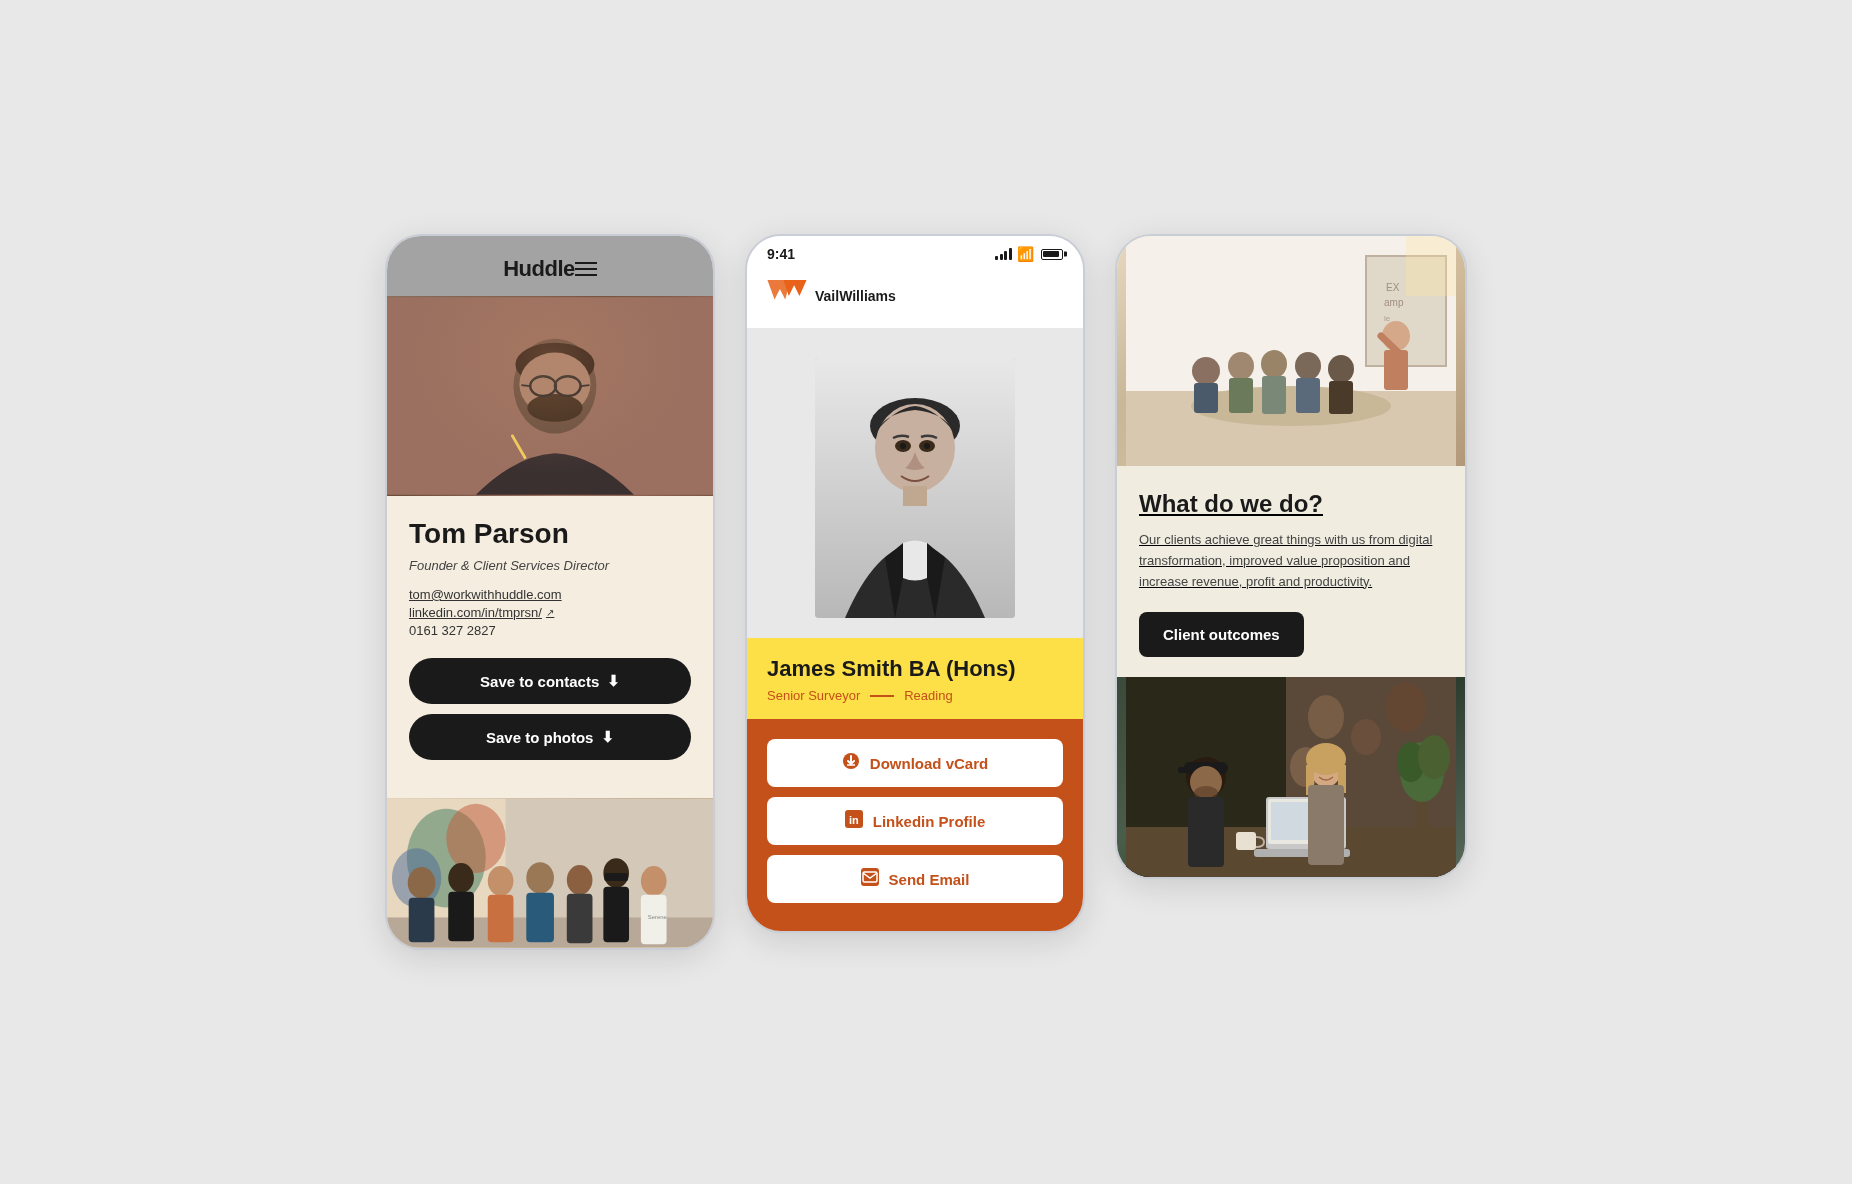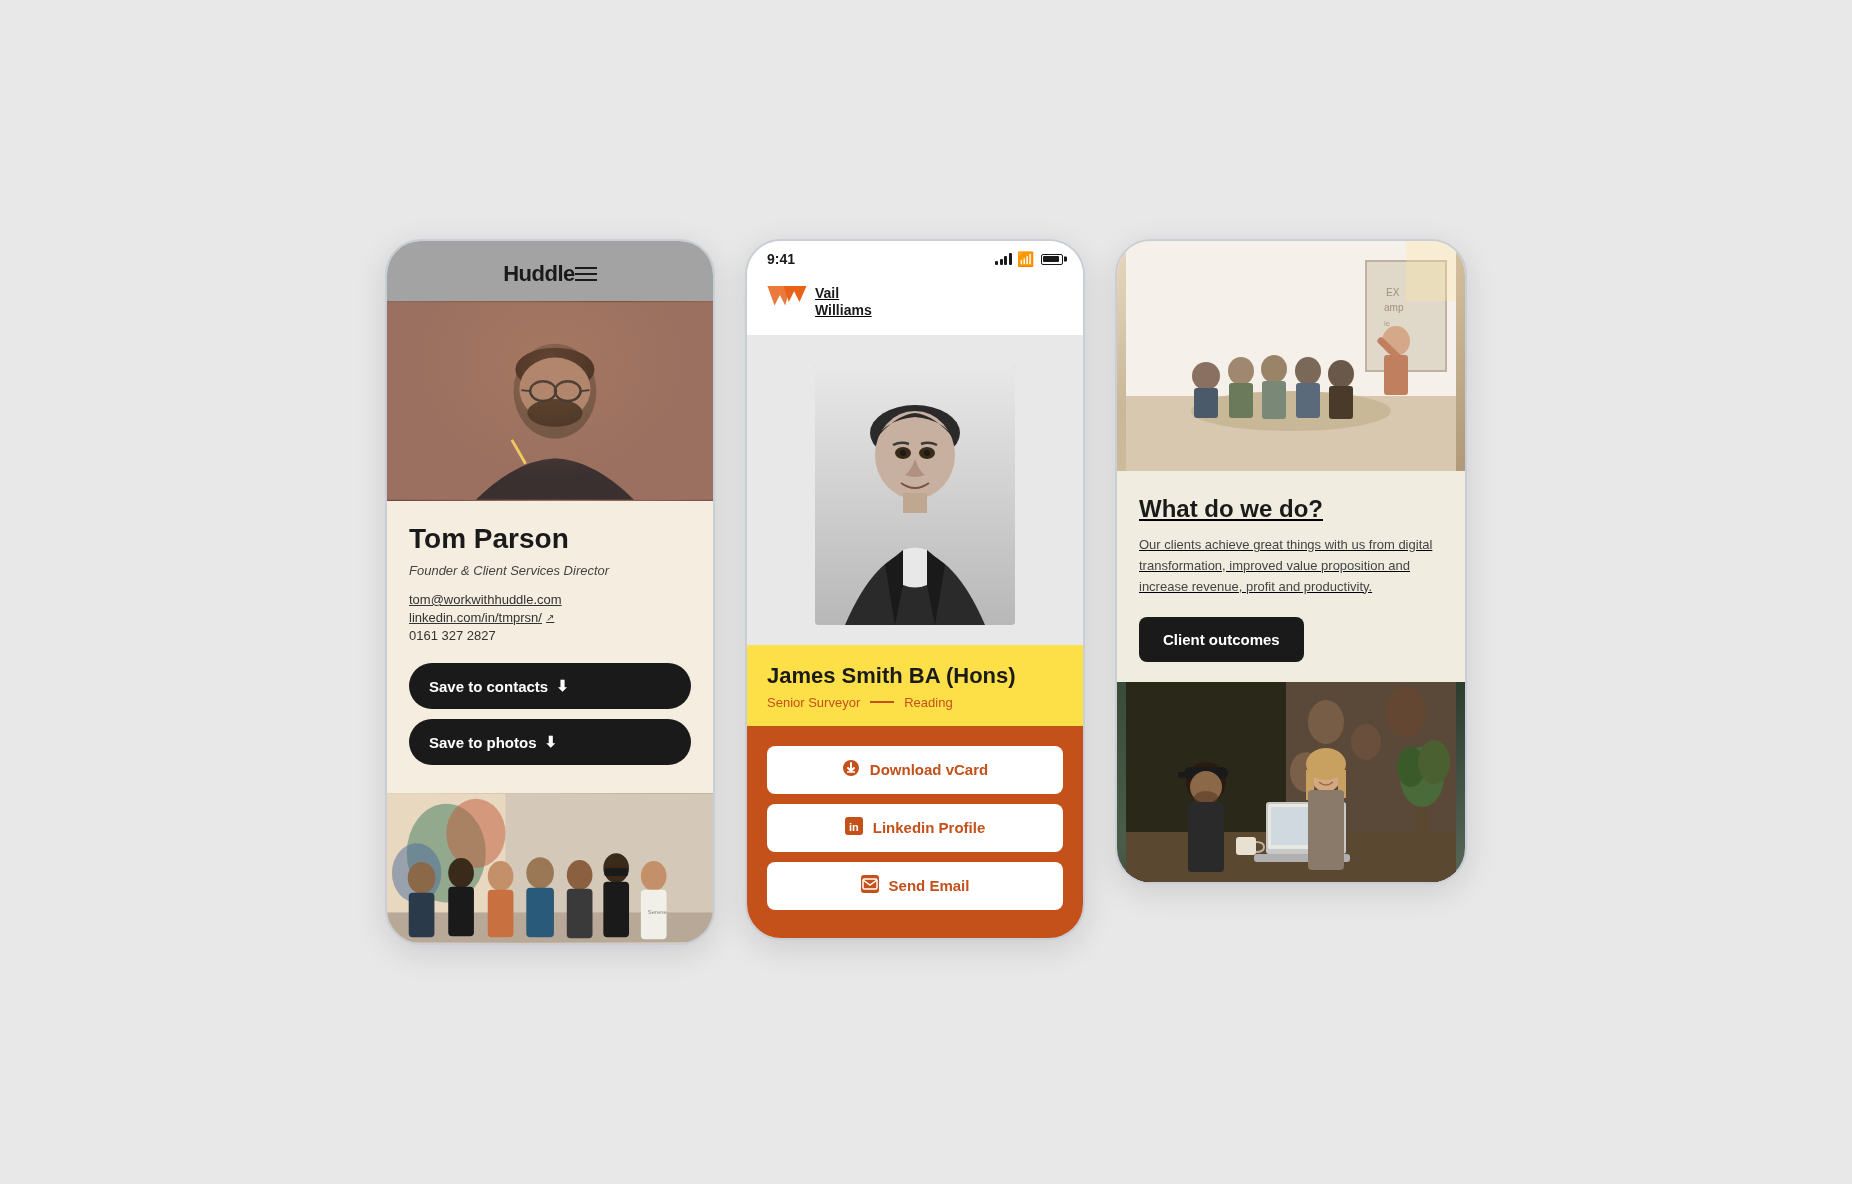--- a/index.html
+++ b/index.html
@@ -66,21 +66,21 @@
       overflow: hidden;
     }
     .phone-1-hero-img::before {
       content: '';
       position: absolute;
       inset: 0;
       background: radial-gradient(ellipse at 50% 30%, rgba(180,130,100,0.4) 0%, transparent 60%);
     }
     .phone-1-content {
       background: #f5ede0;
-      padding: 22px 22px 8px;
+      padding: 22px 22px 18px;
     }
     .phone-1-name {
       font-size: 28px;
       font-weight: 800;
       color: #1a1a1a;
       margin-bottom: 8px;
     }
     .phone-1-title {
       font-size: 13px;
       font-style: italic;
@@ -114,20 +114,21 @@
     .phone-1-btn {
       background: #1a1a1a;
       color: #fff;
       border: none;
       border-radius: 28px;
       padding: 14px 20px;
       font-size: 15px;
       font-weight: 600;
       display: flex;
       align-items: center;
+      justify-content: center;
       gap: 8px;
       cursor: pointer;
       width: 100%;
     }
     .phone-1-team-img {
       width: 100%;
       height: 150px;
       background: linear-gradient(135deg, #e8d5c0 0%, #d4c0a8 30%, #c4b090 60%, #e0cbb0 100%);
       position: relative;
       overflow: hidden;
@@ -203,23 +204,22 @@
       display: flex;
       align-items: center;
       gap: 8px;
     }
     .vw-logo-mark {
       width: 40px;
       height: 32px;
     }
     .vw-logo-text {
       display: flex;
-      flex-direction: column;
+      flex-direction: row;
       line-height: 1.2;
-      text-decoration: underline;
     }
     .vw-logo-text span:first-child {
       font-size: 14px;
       font-weight: 700;
       color: #1a1a1a;
     }
     .vw-logo-text span:last-child {
       font-size: 14px;
       font-weight: 700;
       color: #1a1a1a;

